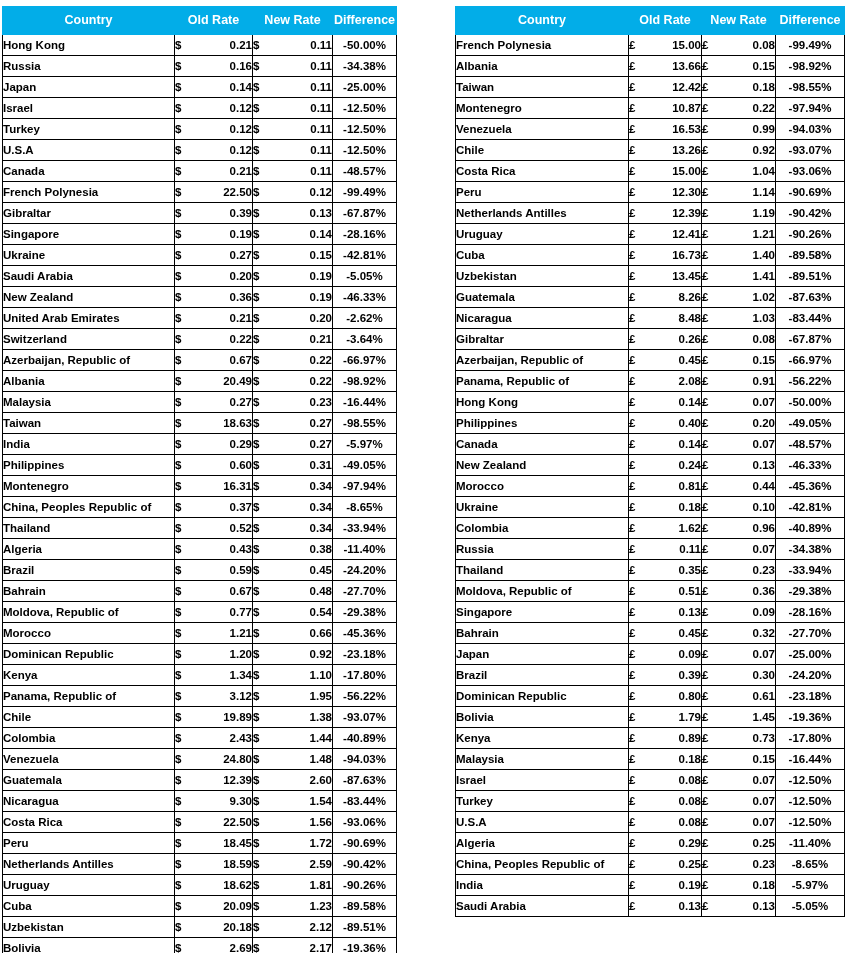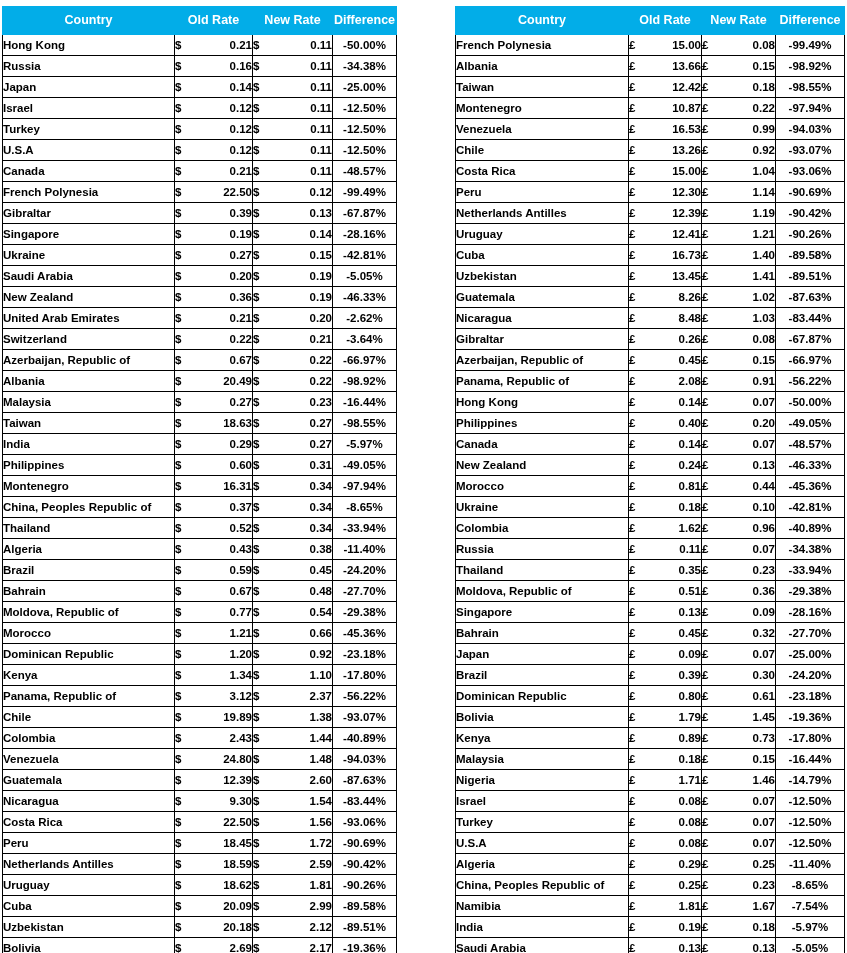--- a/index.html
+++ b/index.html
@@ -608,21 +608,21 @@
             <td class="cell-country">Panama, Republic of</td>
             <td class="cell-money">
               <div class="money-inner">
                 <span class="sym">$</span>
                 <span class="amt">3.12</span>
               </div>
             </td>
             <td class="cell-money">
               <div class="money-inner">
                 <span class="sym">$</span>
-                <span class="amt">2.37</span>
+                <span class="amt">1.95</span>
               </div>
             </td>
             <td class="cell-diff">-56.22%</td>
           </tr>
           <tr>
             <td class="cell-country">Chile</td>
             <td class="cell-money">
               <div class="money-inner">
                 <span class="sym">$</span>
                 <span class="amt">19.89</span>
@@ -768,21 +768,21 @@
             <td class="cell-country">Cuba</td>
             <td class="cell-money">
               <div class="money-inner">
                 <span class="sym">$</span>
                 <span class="amt">20.09</span>
               </div>
             </td>
             <td class="cell-money">
               <div class="money-inner">
                 <span class="sym">$</span>
-                <span class="amt">2.99</span>
+                <span class="amt">1.23</span>
               </div>
             </td>
             <td class="cell-diff">-89.58%</td>
           </tr>
           <tr>
             <td class="cell-country">Uzbekistan</td>
             <td class="cell-money">
               <div class="money-inner">
                 <span class="sym">$</span>
                 <span class="amt">20.18</span>
@@ -1387,36 +1387,20 @@
             </td>
             <td class="cell-money">
               <div class="money-inner">
                 <span class="sym">£</span>
                 <span class="amt">0.15</span>
               </div>
             </td>
             <td class="cell-diff">-16.44%</td>
           </tr>
           <tr>
-            <td class="cell-country">Nigeria</td>
-            <td class="cell-money">
-              <div class="money-inner">
-                <span class="sym">£</span>
-                <span class="amt">1.71</span>
-              </div>
-            </td>
-            <td class="cell-money">
-              <div class="money-inner">
-                <span class="sym">£</span>
-                <span class="amt">1.46</span>
-              </div>
-            </td>
-            <td class="cell-diff">-14.79%</td>
-          </tr>
-          <tr>
             <td class="cell-country">Israel</td>
             <td class="cell-money">
               <div class="money-inner">
                 <span class="sym">£</span>
                 <span class="amt">0.08</span>
               </div>
             </td>
             <td class="cell-money">
               <div class="money-inner">
                 <span class="sym">£</span>
@@ -1481,36 +1465,20 @@
                 <span class="amt">0.25</span>
               </div>
             </td>
             <td class="cell-money">
               <div class="money-inner">
                 <span class="sym">£</span>
                 <span class="amt">0.23</span>
               </div>
             </td>
             <td class="cell-diff">-8.65%</td>
-          </tr>
-          <tr>
-            <td class="cell-country">Namibia</td>
-            <td class="cell-money">
-              <div class="money-inner">
-                <span class="sym">£</span>
-                <span class="amt">1.81</span>
-              </div>
-            </td>
-            <td class="cell-money">
-              <div class="money-inner">
-                <span class="sym">£</span>
-                <span class="amt">1.67</span>
-              </div>
-            </td>
-            <td class="cell-diff">-7.54%</td>
           </tr>
           <tr>
             <td class="cell-country">India</td>
             <td class="cell-money">
               <div class="money-inner">
                 <span class="sym">£</span>
                 <span class="amt">0.19</span>
               </div>
             </td>
             <td class="cell-money">

